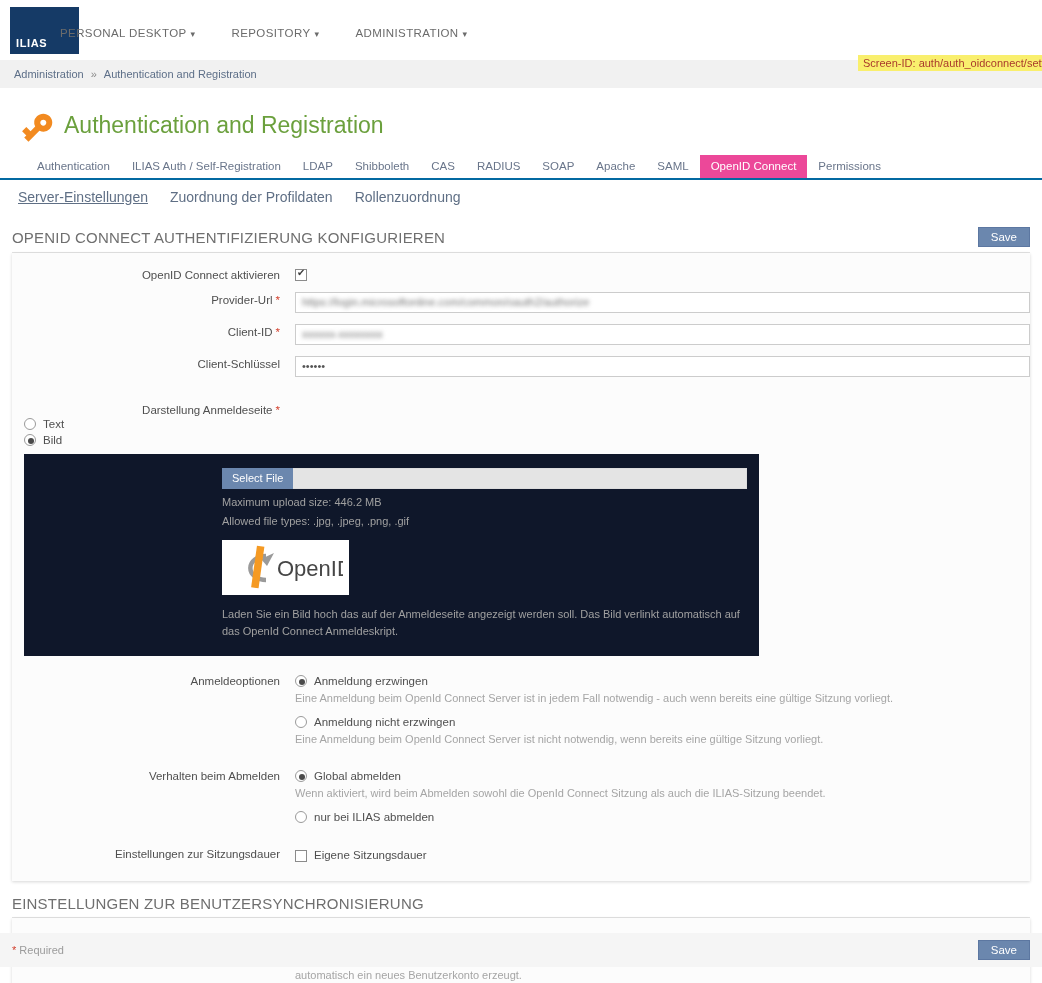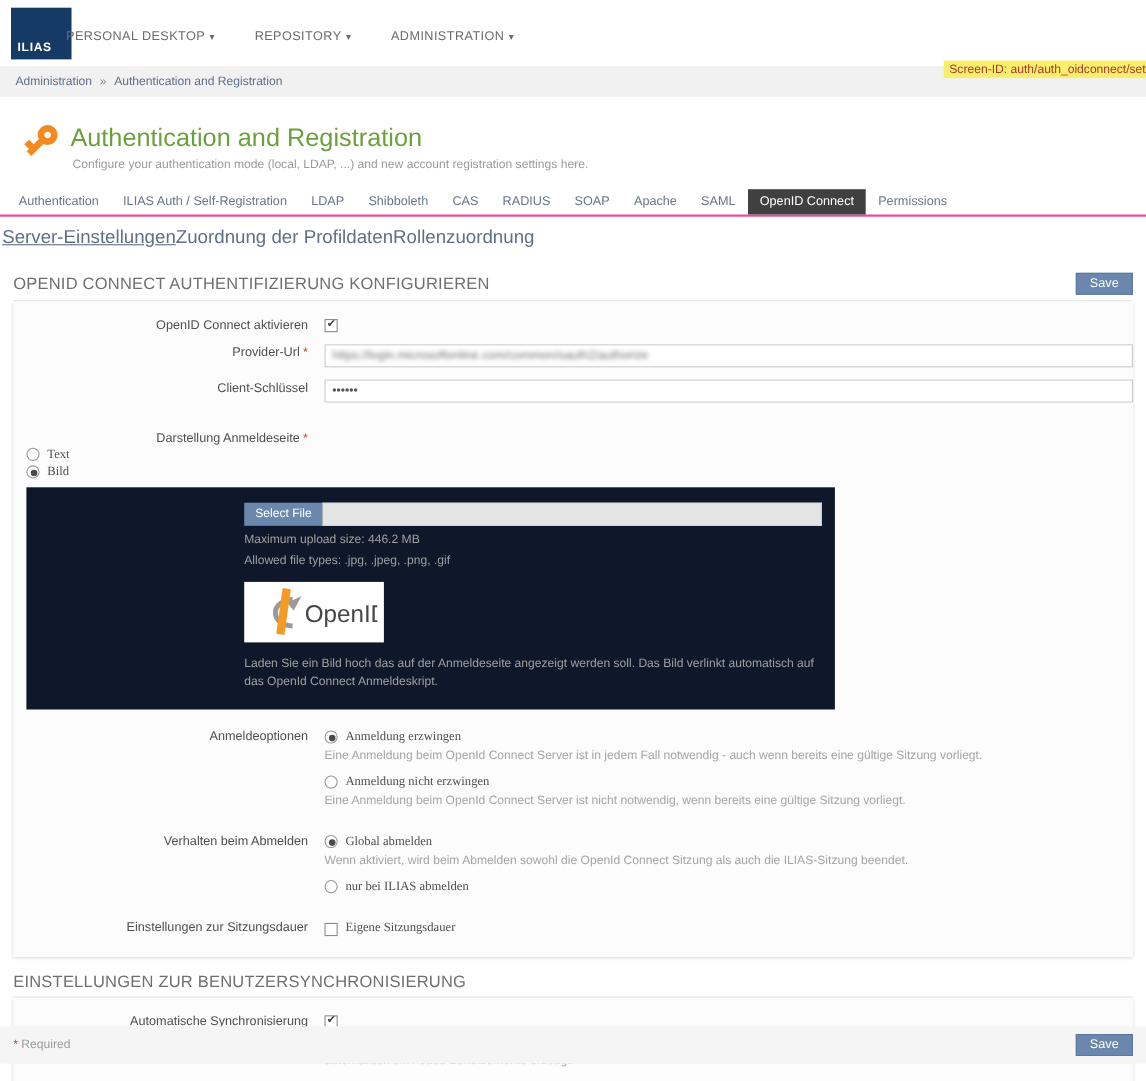--- a/index.html
+++ b/index.html
@@ -1,21 +1,21 @@
 <!DOCTYPE html>
 <html><head>
 <meta charset="utf-8">
 <style>
   * { box-sizing: border-box; }
   body { margin:0; font-family:"Liberation Sans", sans-serif; background:#fff; color:#4f4f4f; }
   .page { position:relative; width:1042px; height:983px; overflow:hidden; background:#fff; }
 
   
   .topbar { height:60px; position:relative; background:#fff; }
-  .logo { position:absolute; left:10px; top:7px; width:55px; height:47px; background:#153a66;
+  .logo { position:absolute; left:10px; top:7px; width:69px; height:47px; background:#153a66;
           color:#fff; display:flex; align-items:flex-end; padding:4px 0 5px 6px;
           font-size:11px; font-weight:bold; letter-spacing:.6px; cursor:pointer; }
   .menus { position:absolute; left:60px; top:27px; display:flex; gap:36px; }
   .menu { font-size:11.5px; color:#6b6b6b; letter-spacing:.4px; cursor:pointer; white-space:nowrap; }
   .menu .caret { font-size:9px; margin-left:4px; }
 
   .screenid { position:absolute; left:858px; top:55px; background:#f9ef6d; color:#a93a2c;
               font-size:11px; padding:2px 5px; white-space:nowrap; z-index:5; }
 
   .breadcrumb { height:28px; background:#f1f1f1; display:flex; align-items:center;
@@ -23,24 +23,24 @@
   .crumb { cursor:pointer; }
   .crumbsep { color:#8a8a8a; }
 
   
   .pagehead { position:relative; padding:24px 12px 16px 24px; }
   .keyicon { position:absolute; left:20px; top:22px; }
   .ptitle { margin-left:40px; font-size:23px; color:#6ba03d; font-weight:normal; }
   .psub { margin-left:42px; margin-top:5px; font-size:11px; color:#9b9b9b; }
 
   
-  .tabbar { display:flex; align-items:flex-end; padding:0 6px; border-bottom:2px solid #ec4899; }
+  .tabbar { display:flex; align-items:flex-end; padding:0 26px; border-bottom:2px solid #0369a1; }
   .tab { font-size:11.5px; color:#69758a; padding:5px 11px 6px; cursor:pointer; white-space:nowrap; }
-  .tab.active { background:#404040; color:#fff; }
-  .subtabs { display:flex; padding:9px 14px 8px 2px; font-size:17px; color:#5f6f85; }
+  .tab.active { background:#ec4899; color:#fff; }
+  .subtabs { display:flex; gap:22px; padding:9px 14px 8px 18px; font-size:14px; color:#5f6f85; }
   .subtab { cursor:pointer; }
   .subtab.active { text-decoration:underline; }
 
   .content { padding:0 12px; }
 
   
   .sechead { display:flex; justify-content:space-between; align-items:center;
              margin-top:14px; padding-bottom:5px; border-bottom:1px solid #e3e3e3; }
   .sechead h2 { margin:0; font-size:15px; font-weight:normal; color:#6f6f6f; letter-spacing:.2px; }
   .savebtn { background:#6b87ae; border:1px solid #5c77a1; color:#fff; font-size:11.5px;
@@ -55,21 +55,21 @@
   .ctl { width:735px; flex:none; font-size:11.5px; color:#4f4f4f; }
 
   .input { width:100%; height:21px; background:#fff; border:1px solid #ccc; padding:3px 6px;
            font-size:11px; color:#555; overflow:hidden; white-space:nowrap; cursor:text; }
   .blur { filter:blur(2px); color:#777; }
 
   .cb { display:inline-block; width:12px; height:12px; border:1px solid #8b8b8b; background:#fff;
         position:relative; vertical-align:middle; margin-top:2px; cursor:pointer; }
   .cb .tick { position:absolute; left:1px; top:-3px; font-size:10px; color:#3f3f3f; }
 
-  .opt { display:flex; gap:7px; margin:2px 0 4px;font-family:Liberation Serif, serif; }
+  .opt { display:flex; align-items:center; gap:7px; margin:2px 0 4px; }
   .radio { width:12px; height:12px; border:1px solid #9a9a9a; border-radius:50%; background:#fff;
            position:relative; flex:none; cursor:pointer; }
   .radio.sel::after { content:""; position:absolute; left:3px; top:3px; width:6px; height:6px;
                       background:#4a4a4a; border-radius:50%; }
   .optlabel { font-size:11.5px; color:#4f4f4f; }
   .help { font-size:11px; color:#a5a5a5; margin:2px 0 9px; line-height:1.45; }
 
   .upload-panel { background:#0f172a; margin-top:8px; padding:14px 12px 16px 198px; width:735px; }
   .file-row { display:flex; height:21px; }
   .select-file-btn { background:#6b87ae; color:#fff; font-size:11px; padding:4px 10px 0; flex:none; cursor:pointer; }
@@ -115,21 +115,20 @@
 
   <div class="pagehead">
     <span class="keyicon">
       <svg width="36" height="36" viewBox="0 0 24 24">
         <g transform="rotate(135 12 12)" fill="#f28a20">
           <path d="M12.65 10A5.99 5.99 0 0 0 7 6c-3.31 0-6 2.69-6 6s2.69 6 6 6a5.99 5.99 0 0 0 5.65-4H17v4h4v-4h2v-4H12.65zM7 14c-1.1 0-2-.9-2-2s.9-2 2-2 2 .9 2 2-.9 2-2 2z"></path>
         </g>
       </svg>
     </span>
     <div class="ptitle">Authentication and Registration</div>
-    <div class="psub">Configure your authentication mode (local, LDAP, ...) and new account registration settings here.</div>
   </div>
 
   <div class="tabbar">
     <div class="tab">Authentication</div>
     <div class="tab">ILIAS Auth / Self-Registration</div>
     <div class="tab">LDAP</div>
     <div class="tab">Shibboleth</div>
     <div class="tab">CAS</div>
     <div class="tab">RADIUS</div>
     <div class="tab">SOAP</div>
@@ -163,20 +162,27 @@
       </div>
 
       <div class="row">
         <div class="lbl"><span>Provider-Url</span><span class="req">*</span></div>
         <div class="gap"></div>
         <div class="ctl">
           <div class="input"><span class="blur">https://login.microsoftonline.com/common/oauth2/authorize</span></div>
         </div>
       </div>
 
+      <div class="row">
+        <div class="lbl"><span>Client-ID</span><span class="req">*</span></div>
+        <div class="gap"></div>
+        <div class="ctl">
+          <div class="input"><span class="blur">xxxxxx-xxxxxxxx</span></div>
+        </div>
+      </div>
 
       <div class="row">
         <div class="lbl"><span>Client-Schlüssel</span></div>
         <div class="gap"></div>
         <div class="ctl">
           <div class="input"><span>••••••</span></div>
         </div>
       </div>
 
       <div class="row" style="margin-top:14px;flex-direction:column;">

